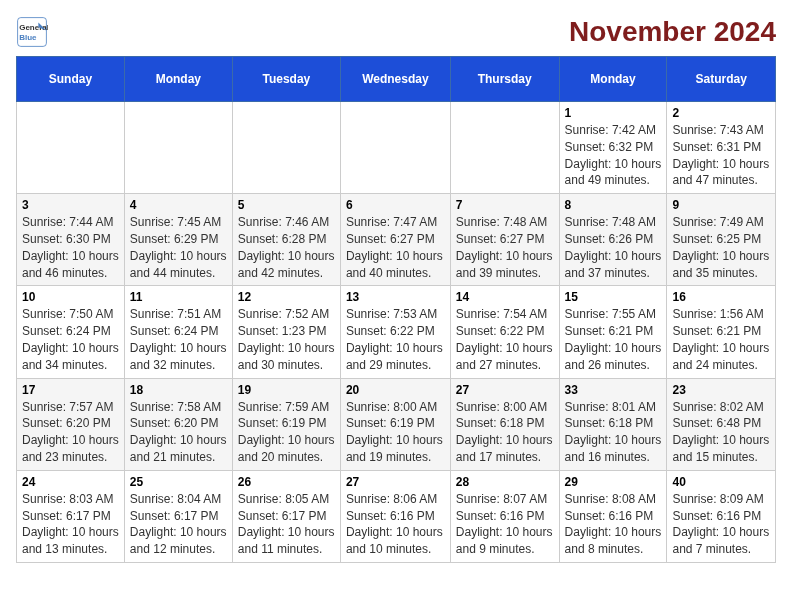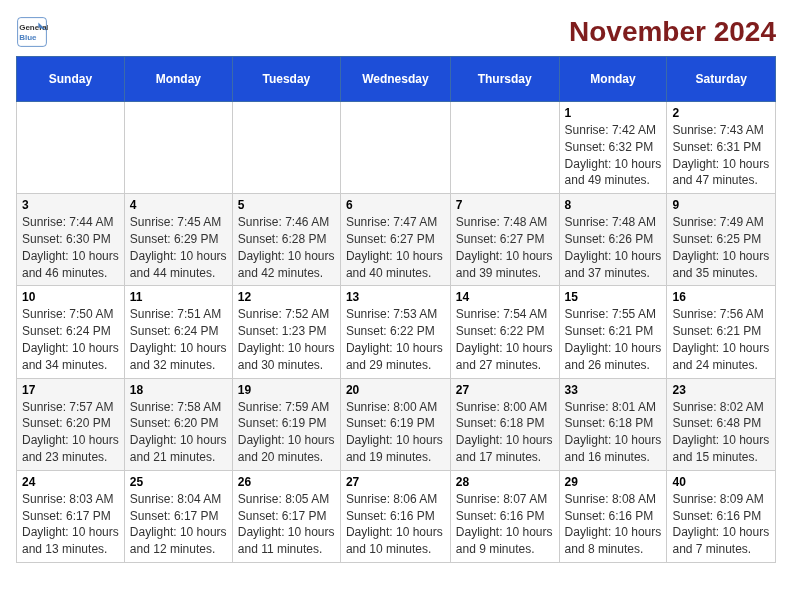--- a/index.html
+++ b/index.html
@@ -202,21 +202,21 @@
 Daylight: 10 hours and 27 minutes.</div>
         </td>
         <td>
           <span class="day-number">15</span>
           <div class="day-info">Sunrise: 7:55 AM
 Sunset: 6:21 PM
 Daylight: 10 hours and 26 minutes.</div>
         </td>
         <td>
           <span class="day-number">16</span>
-          <div class="day-info">Sunrise: 7:56 AM
+          <div class="day-info">Sunrise: 1:56 AM
 Sunset: 6:21 PM
 Daylight: 10 hours and 24 minutes.</div>
         </td>
       </tr>
       <tr>
         <td>
           <span class="day-number">17</span>
           <div class="day-info">Sunrise: 7:57 AM
 Sunset: 6:20 PM
 Daylight: 10 hours and 23 minutes.</div>

